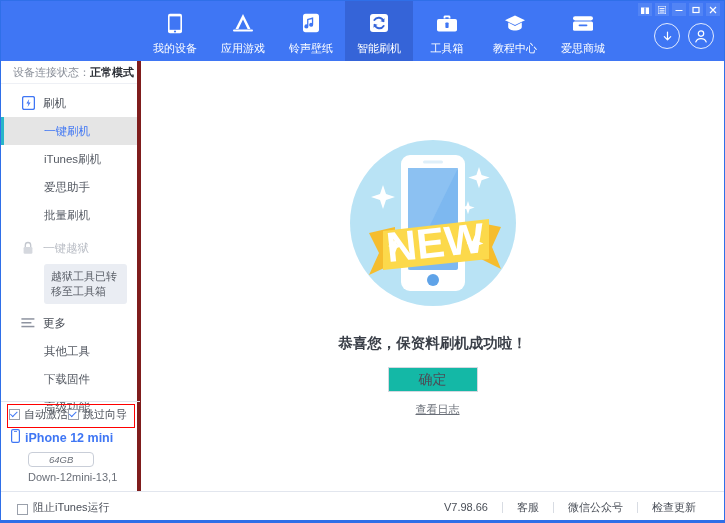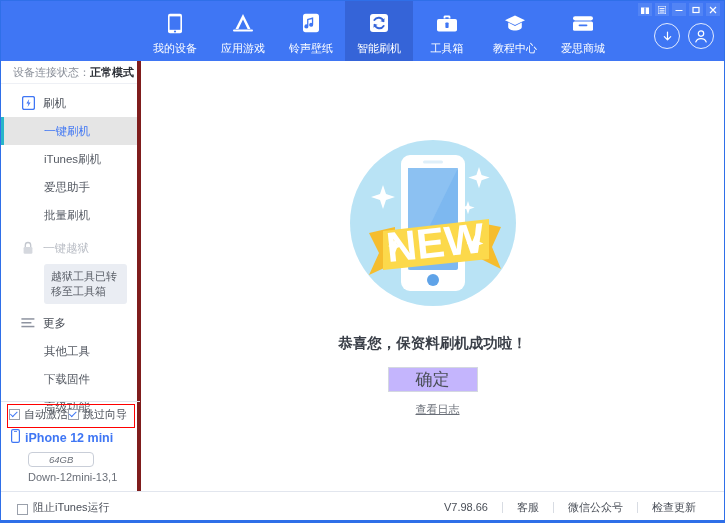--- a/index.html
+++ b/index.html
@@ -275,22 +275,22 @@
     color: #3a3f48;
     font-weight: bold;
   }
   .ok-btn {
     position: absolute;
     left: 50%;
     transform: translateX(-50%);
     top: 306px;
     width: 90px; height: 25px;
     border: 1px solid #d4d8e0;
-    background: #c4b5fd;
-    font-size: 17px;
+    background: #14b8a6;
+    font-size: 14px;
     color: #4a4f58;
     font-family: inherit;
     cursor: pointer;
   }
   .log-link {
     position: absolute;
     left: 10px; right: 0;
     top: 341px;
     text-align: center;
     font-size: 11px;

